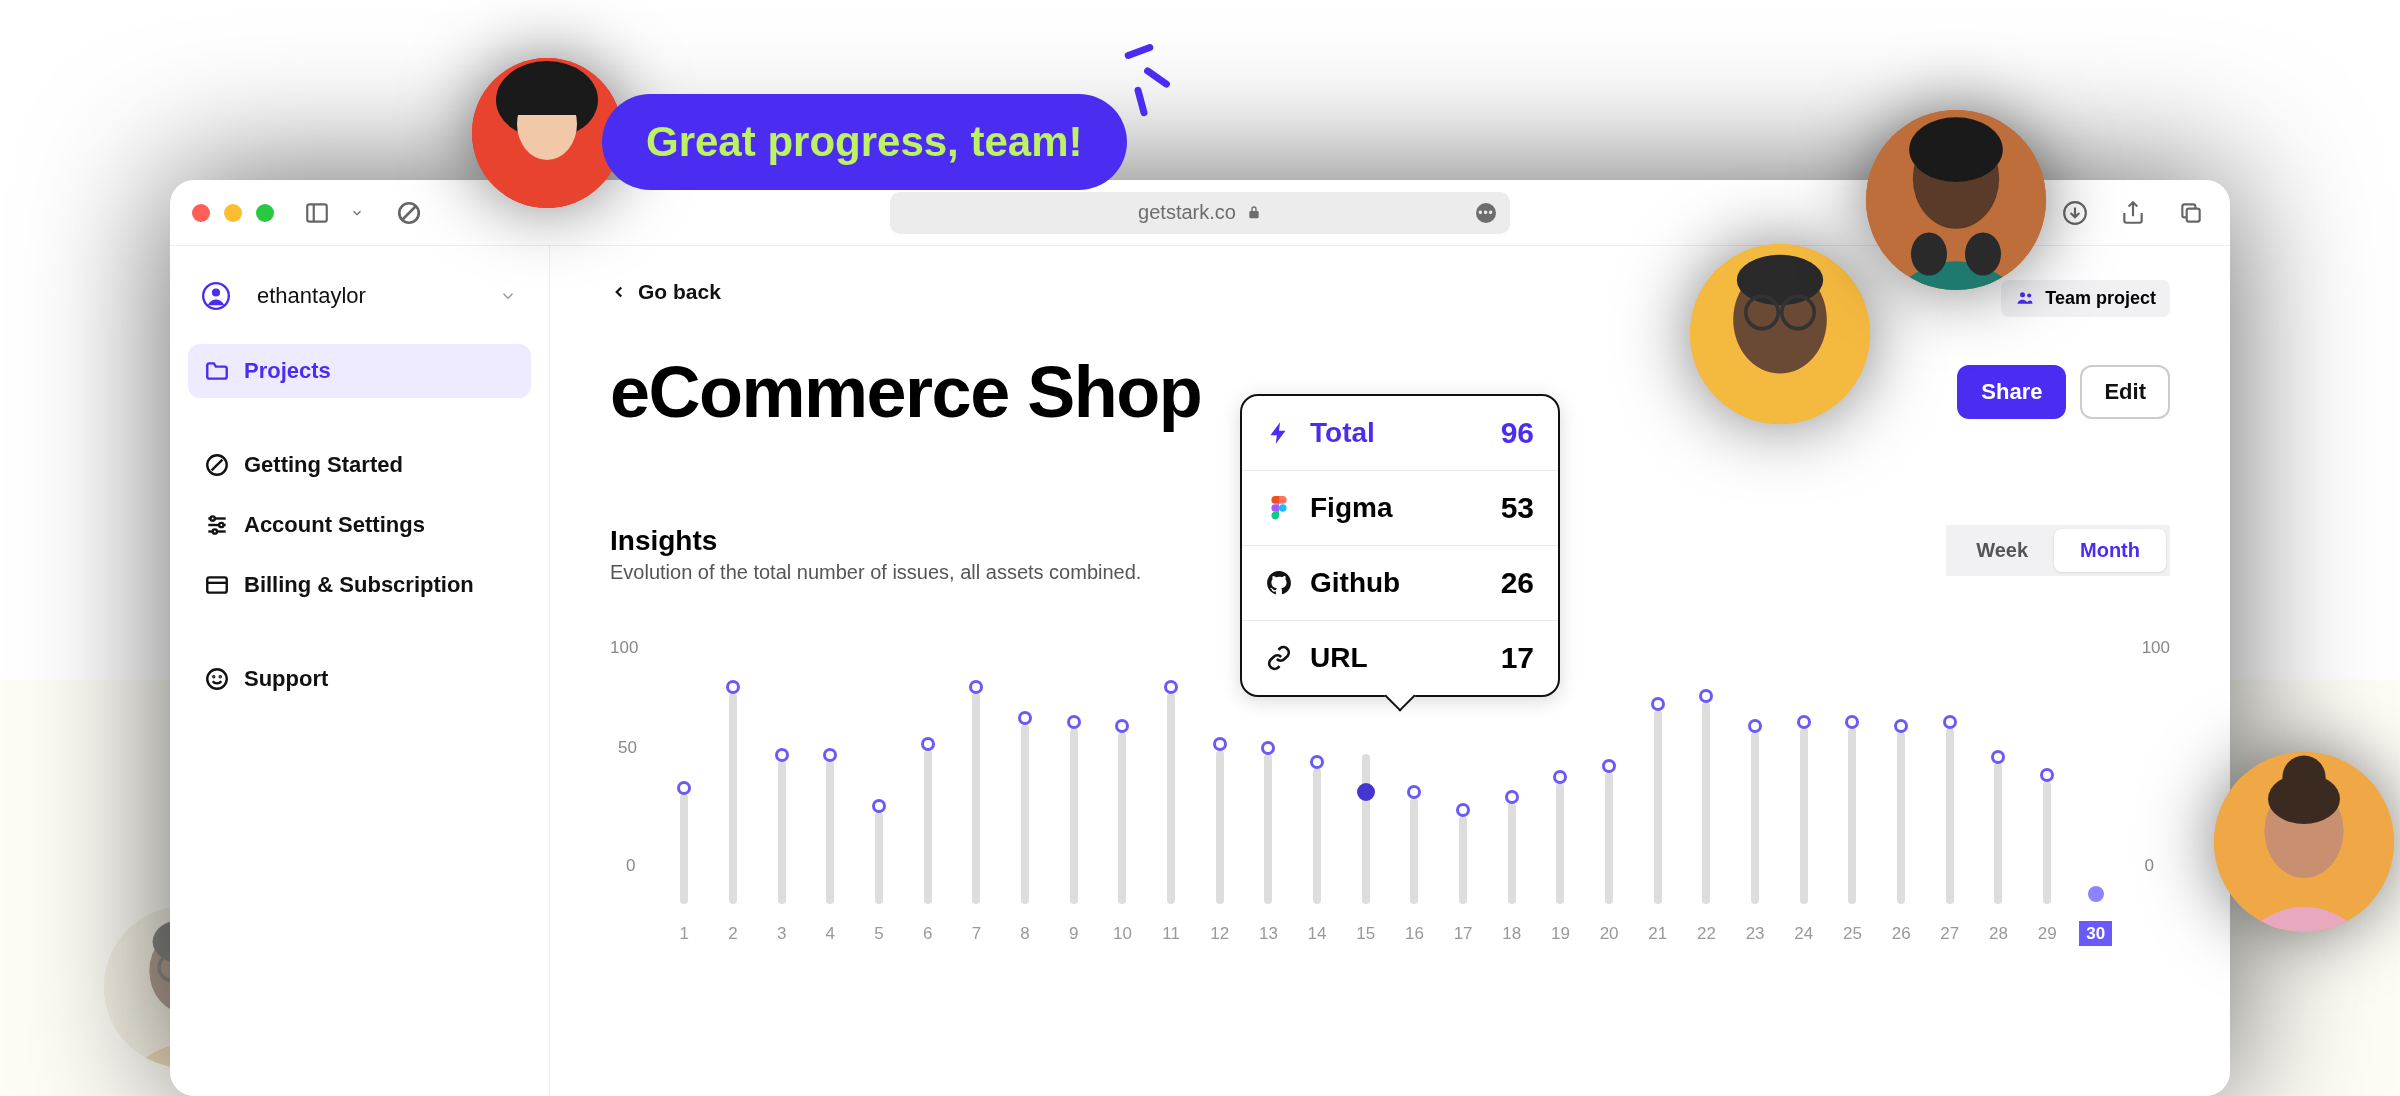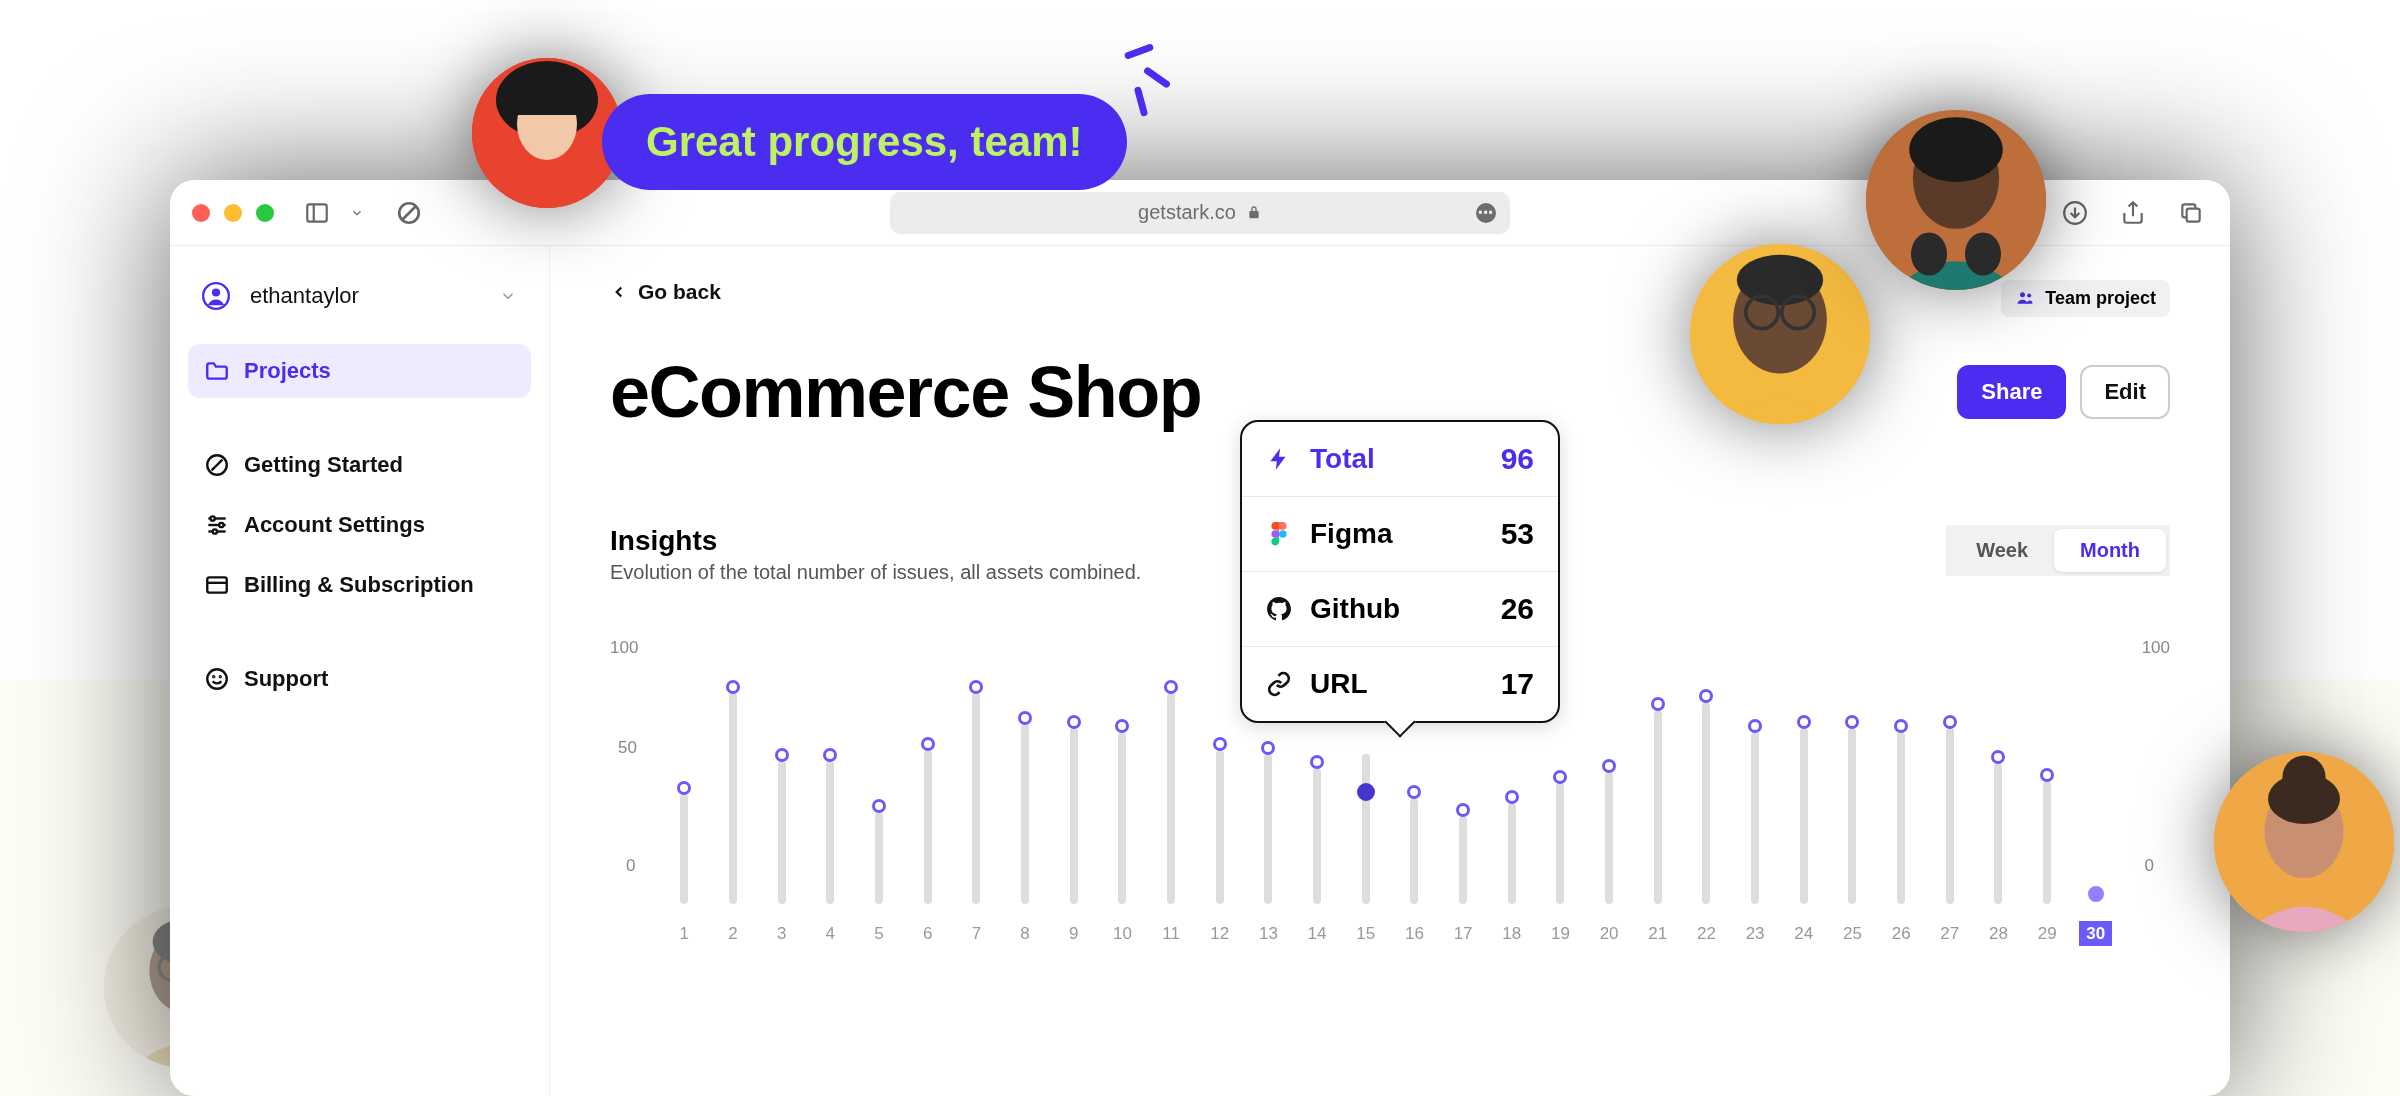--- a/index.html
+++ b/index.html
@@ -56,21 +56,21 @@
 .app-body { display: flex; height: calc(100% - 66px); }
 
 .sidebar {
   width: 380px;
   border-right: 1px solid #eee;
   padding: 26px 18px;
 }
 .user-row {
   display: flex;
   align-items: center;
-  gap: 20px;
+  gap: 27px;
   padding: 10px 14px;
   border-radius: 10px;
   cursor: pointer;
 }
 .user-row svg.avatar { width: 28px; height: 28px; color: #4b2df1; }
 .user-row .name { font-size: 22px; font-weight: 500; color: #111; flex: 1; }
 .user-row .chev { color: #999; }
 
 .nav { margin-top: 24px; display: flex; flex-direction: column; gap: 6px; }
 .nav-item {
@@ -226,21 +226,20 @@
 .breakdown {
   position: absolute;
   top: 394px;
   left: 1240px;
   width: 320px;
   background: #fff;
   border: 2px solid #111;
   border-radius: 18px;
   z-index: 10;
   box-shadow: 0 4px 20px rgba(0,0,0,0.15);
-  margin-top: 26px;
 }
 .breakdown::after {
   content: '';
   position: absolute;
   bottom: -12px;
   left: 50%;
   transform: translateX(-50%) rotate(45deg);
   width: 20px;
   height: 20px;
   background: #fff;

